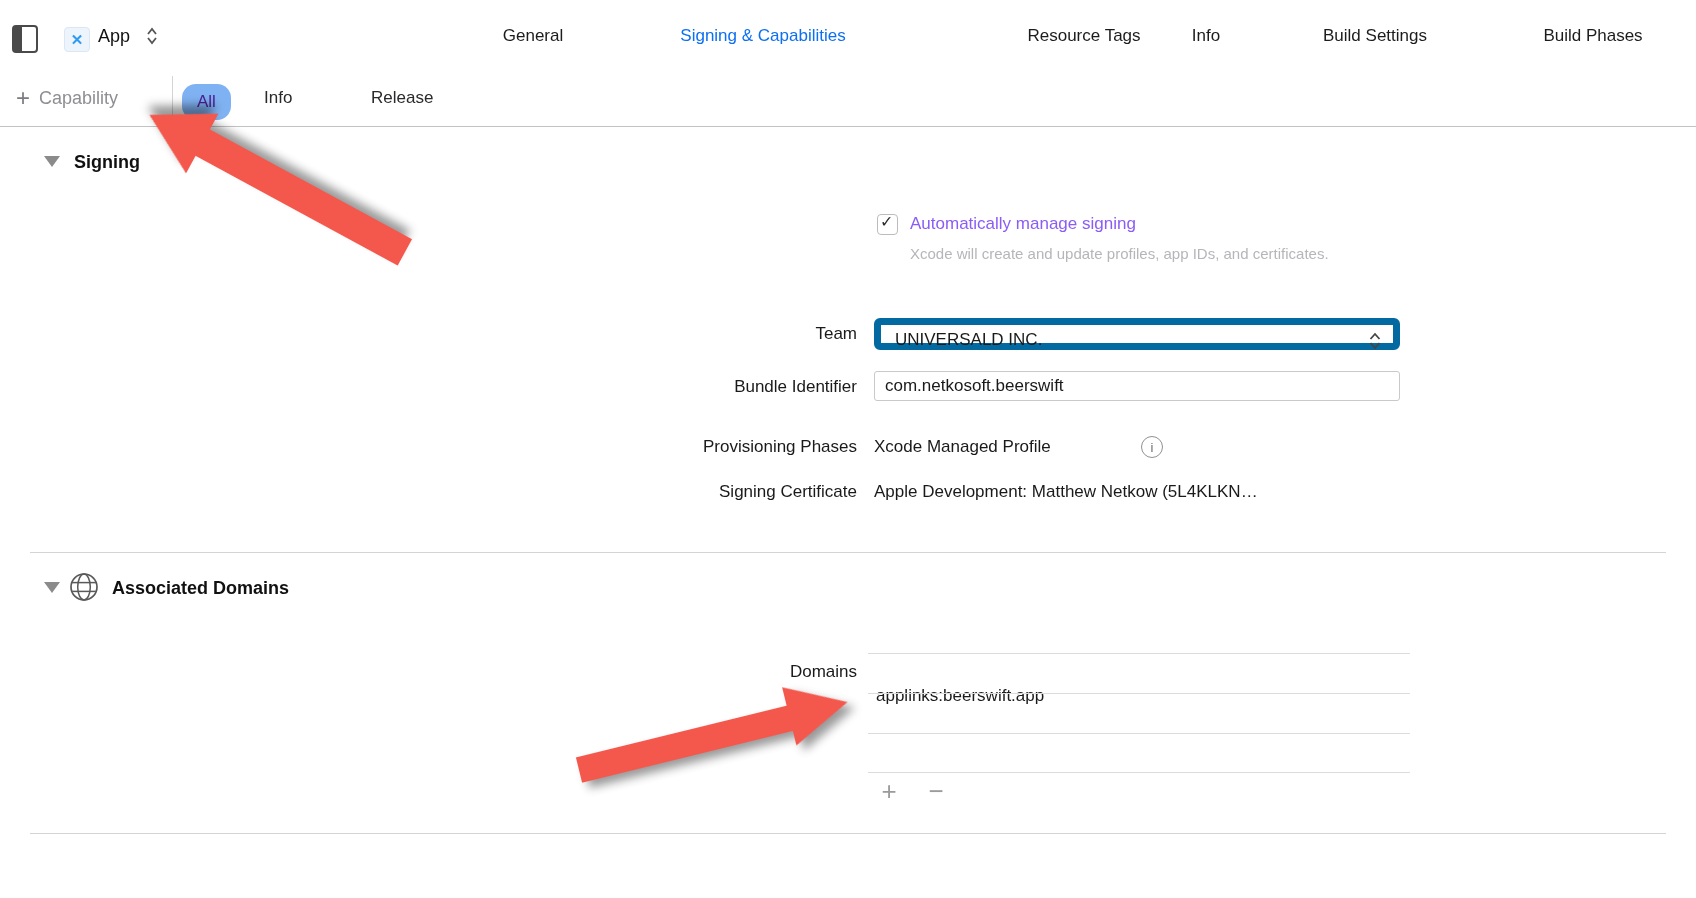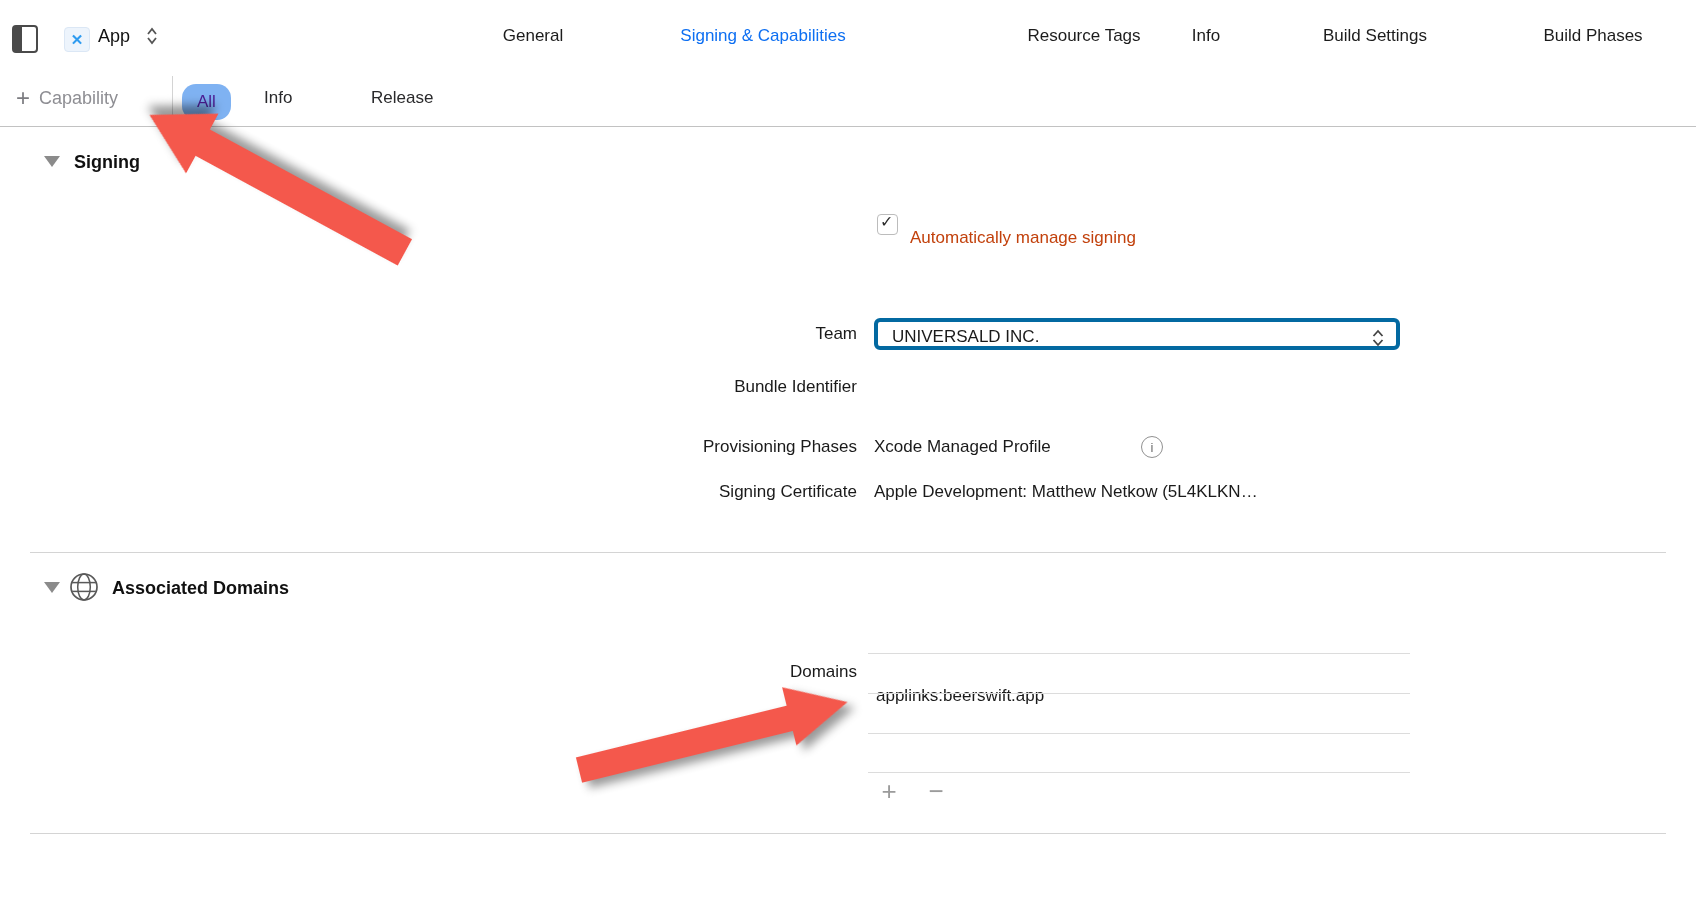--- a/index.html
+++ b/index.html
@@ -32,24 +32,24 @@
   
   .disclosure{position:absolute;width:0;height:0;border-left:8px solid transparent;
     border-right:8px solid transparent;border-top:11px solid #8b8b8b;}
   .section-title{position:absolute;font-size:18px;font-weight:700;color:#111;line-height:22px;}
   
   .row-label{position:absolute;right:839px;font-size:17px;line-height:22px;color:#1a1a1a;text-align:right;white-space:nowrap;}
   .row-value{position:absolute;left:874px;font-size:17px;line-height:22px;color:#1a1a1a;white-space:nowrap;}
   .checkbox{position:absolute;left:877px;top:214px;width:19px;height:19px;background:#fff;
     border:1.5px solid #bcbcbc;border-radius:4px;}
   .checkbox .mark{position:absolute;left:2px;top:-3px;font-size:16px;color:#2b2b2b;}
-  .check-label{position:absolute;left:910px;top:227px;font-size:17px;line-height:22px;color:#c2410c;}
+  .check-label{position:absolute;left:910px;top:213px;font-size:17px;line-height:22px;color:#8b5cf6;}
   .check-desc{position:absolute;left:910px;top:241px;width:470px;font-size:15px;line-height:26px;color:#b6b6ba;}
   .popup{position:absolute;left:874px;top:318px;width:526px;height:32px;background:#fff;
-    border:4px solid #0369a1;border-radius:6px;box-sizing:border-box;}
+    border:7px solid #0369a1;border-radius:6px;box-sizing:border-box;}
   .popup .val{position:absolute;left:14px;top:4px;font-size:17px;line-height:22px;color:#1a1a1a;}
   .popup .stepper{position:absolute;right:11px;top:6px;}
   .textfield{position:absolute;left:874px;top:371px;width:526px;height:30px;background:#fff;
     border:1px solid #c9c9c9;border-radius:3px;box-sizing:border-box;}
   .textfield .val{position:absolute;left:10px;top:3px;font-size:17px;line-height:22px;color:#1a1a1a;}
   .info-icon{position:absolute;left:1141px;top:436px;width:20px;height:20px;border:1.5px solid #919191;
     border-radius:50%;color:#6f6f6f;font-size:13px;display:flex;align-items:center;justify-content:center;}
   
   .globe{position:absolute;left:69px;top:572px;}
   .dom-line{position:absolute;left:868px;width:542px;height:1px;background:#dcdcdc;}
@@ -108,31 +108,35 @@
   </div>
   <div class="hline" style="left:0;top:126px;width:100%;background:#c2c2c2;"></div>
 
   <div class="disclosure" style="left:44px;top:156px;"></div>
   <div class="section-title" style="left:74px;top:151px;">Signing</div>
 
   <div class="checkbox">
     <span class="mark">✓</span>
   </div>
   <div class="check-label">Automatically manage signing</div>
+  <div class="check-desc">Xcode will create and update profiles, app IDs, and certificates.</div>
 
   <div class="row-label" style="top:323px;">Team</div>
   <div class="popup">
     <div class="val">UNIVERSALD INC.</div>
     <svg class="stepper" width="14" height="20" viewBox="0 0 14 20">
       <path d="M2.5 8 L7 3 L11.5 8" fill="none" stroke="#444" stroke-width="1.8"></path>
       <path d="M2.5 12 L7 17 L11.5 12" fill="none" stroke="#444" stroke-width="1.8"></path>
     </svg>
   </div>
 
   <div class="row-label" style="top:376px;">Bundle Identifier</div>
+  <div class="textfield">
+    <div class="val">com.netkosoft.beerswift</div>
+  </div>
 
   <div class="row-label" style="top:436px;">Provisioning Phases</div>
   <div class="row-value" style="top:436px;">Xcode Managed Profile</div>
   <div class="info-icon">
       <span>i</span>
     </div>
 
   <div class="row-label" style="top:481px;">Signing Certificate</div>
   <div class="row-value" style="top:481px;">Apple Development: Matthew Netkow (5L4KLKN…</div>
 

